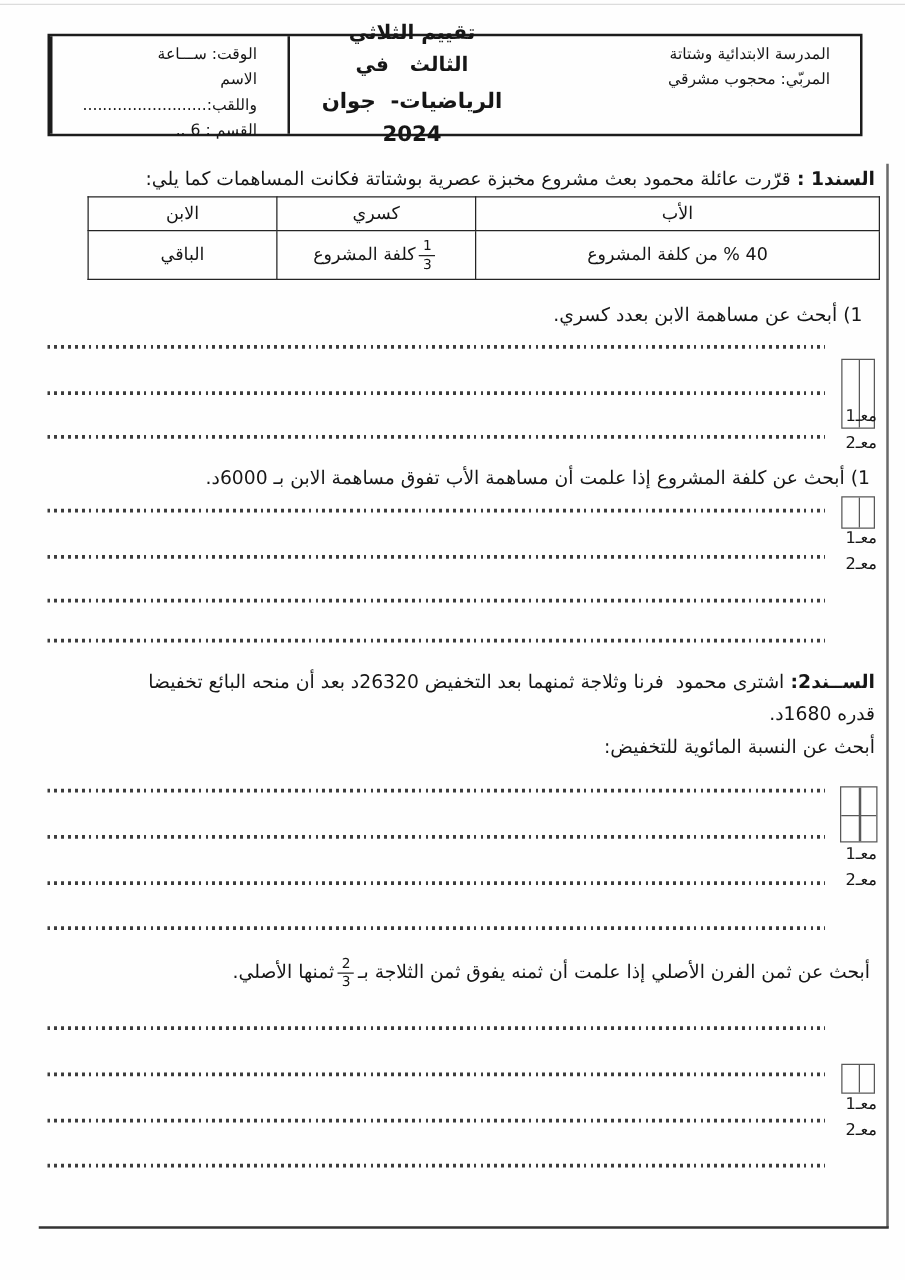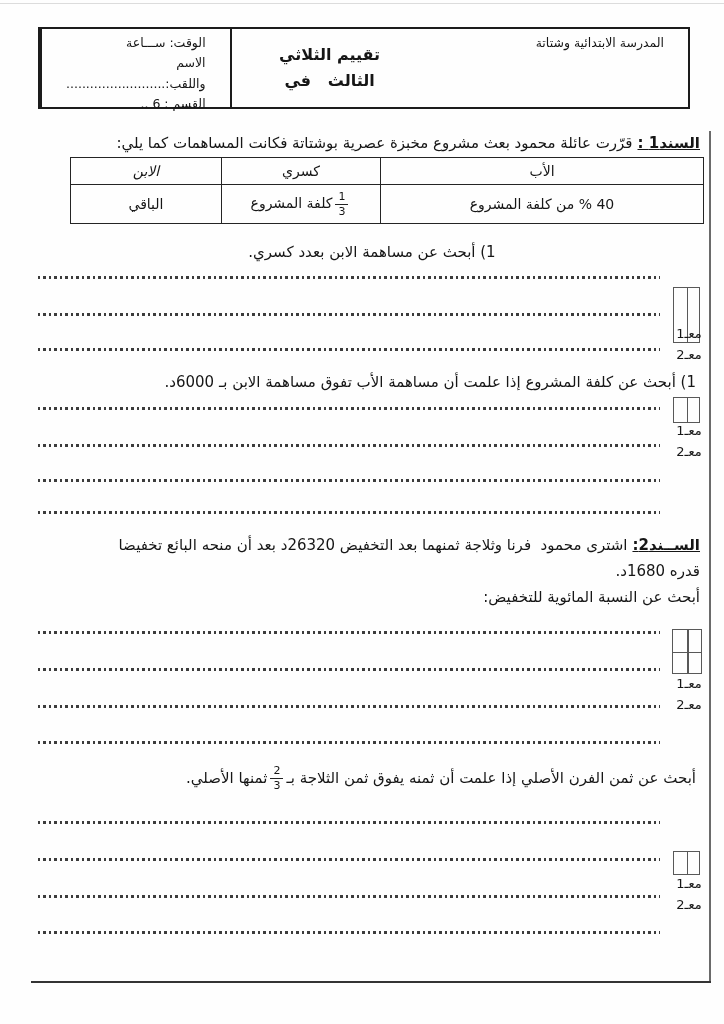--- a/index.html
+++ b/index.html
@@ -16,32 +16,32 @@
   }
   .hdr .cell{box-sizing:border-box; padding:4px 24px; font-size:12.5px; line-height:1.62; text-align:right;}
   .hdr .cell + .cell{border-left:2px solid #1c1c1c;}
   .hdr .c-school{width:272px;}
   .hdr .c-title{width:206px; text-align:center; font-weight:bold; display:flex; flex-direction:column; justify-content:center;}
   .hdr .c-title .t1{font-size:16px;}
   .hdr .c-title .t2{font-size:17px; margin-top:3px;}
   .hdr .c-info{flex:1;}
   
   .para{position:absolute; font-size:15px; line-height:1.55; text-align:right;}
-  .hd{font-weight:bold; text-decoration:underline; margin-left:5px;}
+  .hd{font-weight:bold; margin-left:5px;}
   table.s1t{
     position:absolute; top:157px; left:70px; width:630px;
     border-collapse:collapse; table-layout:fixed; font-size:14px;
   }
   table.s1t th, table.s1t td{
     border:1.6px solid #242424; text-align:center; vertical-align:middle;
     font-weight:normal; padding:0;
   }
   table.s1t tr.hrow{height:27px;}
   table.s1t tr.drow{height:39px;}
-  .w-f{width:322px;} .w-m{width:158px;} .w-s{width:150px;font-style:italic;}
+  .w-f{width:322px;} .w-m{width:158px;} .w-s{width:150px;}
   
   .frac{display:inline-block; vertical-align:middle; text-align:center; line-height:1; margin:0 3px;}
   .frac .num{display:block; font-size:11px; border-bottom:1.4px solid #222; padding:0 3px 1.5px;}
   .frac .den{display:block; font-size:11px; padding-top:1.5px;}
   
   .dots{
     position:absolute; left:38px; width:622px; height:2.6px;
     background:repeating-linear-gradient(to right, #3c3c3c 0 2.2px, transparent 2.2px 5.5px);
   }
   
@@ -55,23 +55,25 @@
 </style>
 </head>
 <body>
 
 <div class="page">
   <div class="scanline-top"></div>
 
   <div class="hdr" dir="rtl">
     <div class="cell c-school">
       <div>المدرسة الابتدائية وشتاتة</div>
+      <div>المربّي: محجوب مشرقي</div>
     </div>
     <div class="cell c-title">
       <div class="t1">تقييم الثلاثي الثالث &nbsp; في</div>
+      <div class="t2">الرياضيات- &nbsp;جوان 2024</div>
     </div>
     <div class="cell c-info">
       <div>الوقت: ســـاعة</div>
       <div>الاسم واللقب:.........................</div>
       <div>القسم : 6 ..</div>
     </div>
   </div>
 
   <div class="para" dir="rtl" style="top:132px; right:24px; width:678px;">
     <span class="hd">السند1 :</span><span>قرّرت عائلة محمود بعث مشروع مخبزة عصرية بوشتاتة فكانت المساهمات كما يلي:</span>
@@ -87,21 +89,21 @@
     <tr class="drow">
       <td>40 % من كلفة المشروع</td>
       <td>
         <span class="frac"><span class="num">1</span><span class="den">3</span></span><span>كلفة المشروع</span>
       </td>
       <td>الباقي</td>
     </tr>
   </tbody>
     </table>
 
-  <div class="para" dir="rtl" style="top:241px; right:22px; width:660px;text-align:center;">1) أبحث عن مساهمة الابن بعدد كسري.</div>
+  <div class="para" dir="rtl" style="top:241px; right:34px; width:660px;">1) أبحث عن مساهمة الابن بعدد كسري.</div>
 
   <div class="dots" style="top:276px"></div>
   <div class="dots" style="top:313px"></div>
   <div class="dots" style="top:348px"></div>
   <div class="mbox" style="left:673px; top:287px; width:27px; height:56px;">
       <div class="v"></div>
     </div>
   <div class="mlabel" dir="rtl" style="top:327px">معـ1</div>
   <div class="mlabel" dir="rtl" style="top:348px">معـ2</div>
 

